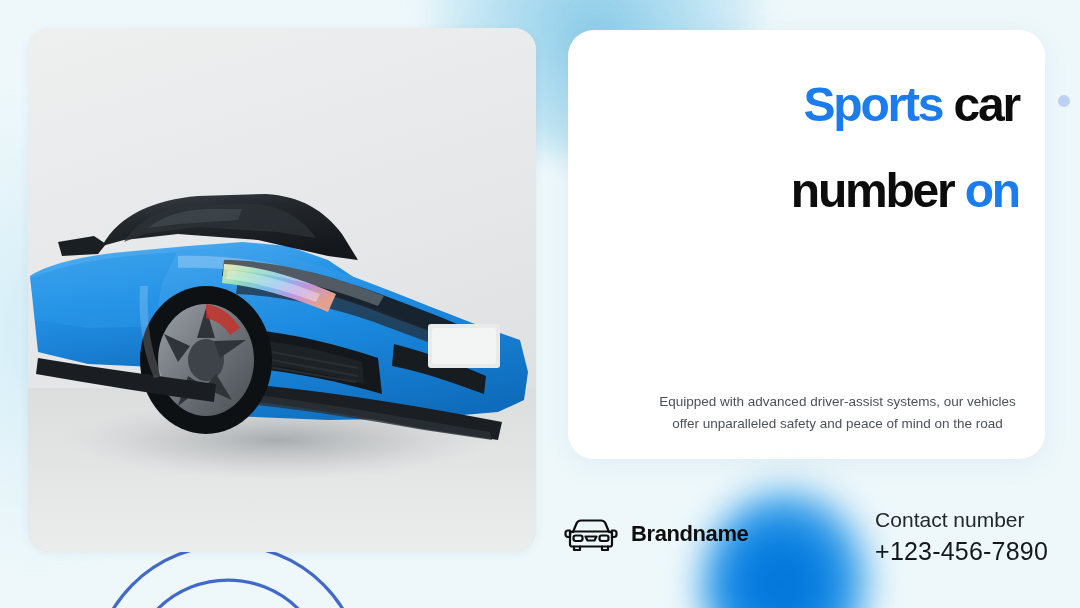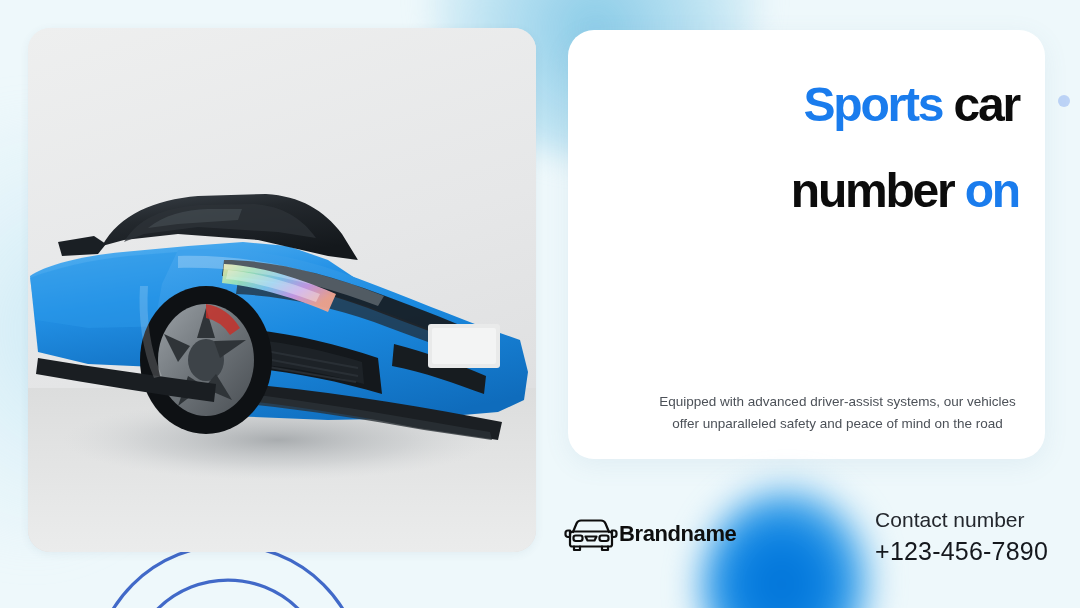--- a/index.html
+++ b/index.html
@@ -132,20 +132,21 @@
     font-family: "Liberation Sans", sans-serif;
   }
 
   
   .brand {
     position: absolute;
     left: 563px;
     top: 514px;
     display: flex;
     align-items: center;
+    gap: 12px;
   }
   .brand-icon { width: 56px; height: 40px; display: block; }
   .brand-name {
     font-size: 22px;
     font-weight: 700;
     color: #0e0e0e;
     letter-spacing: -0.4px;
     font-family: "Liberation Sans", sans-serif;
   }
 

